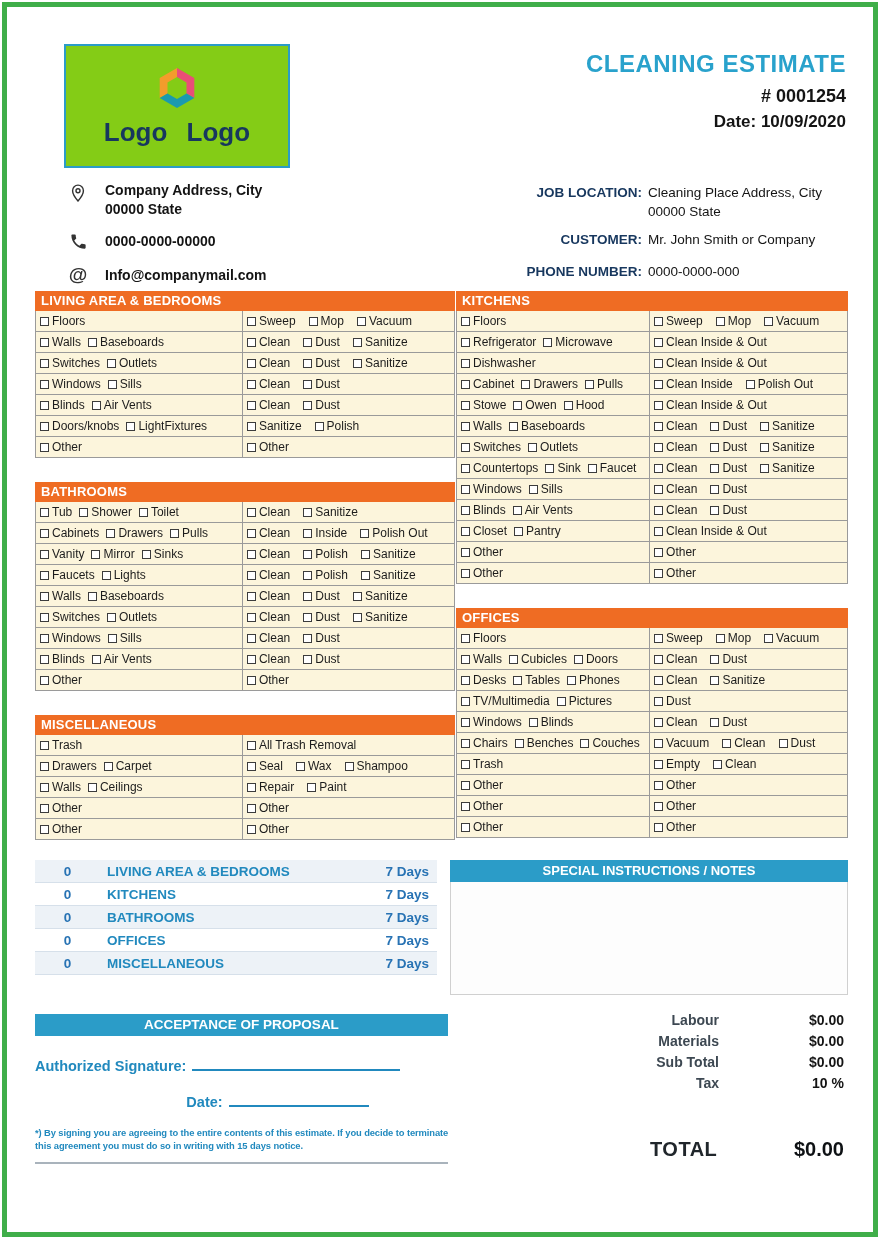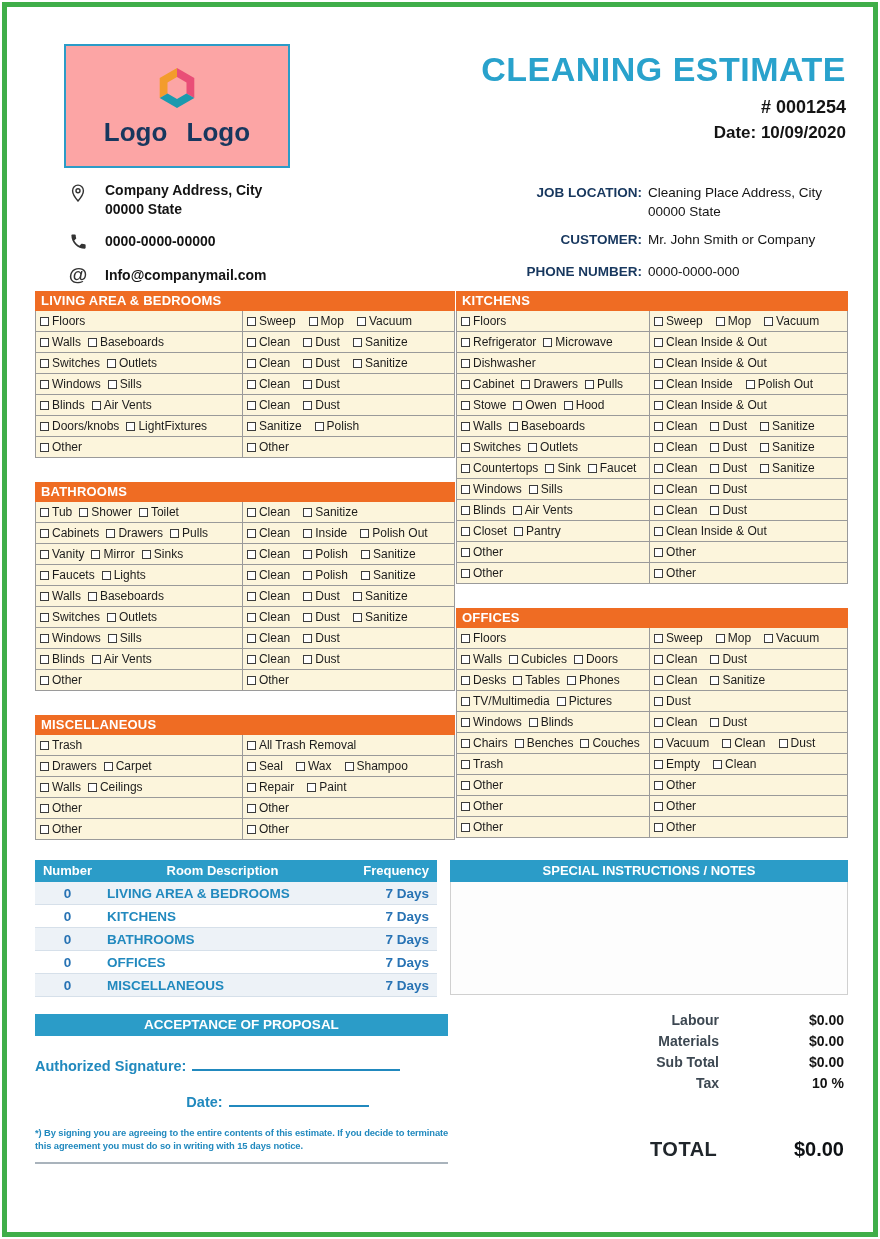--- a/index.html
+++ b/index.html
@@ -2,24 +2,24 @@
 <html><head>
 <meta charset="utf-8">
 <style>
   *{margin:0;padding:0;box-sizing:border-box;}
   html,body{background:#fff;}
   body{font-family:"Liberation Sans",sans-serif;width:880px;}
   .page{position:relative;width:880px;height:1239px;background:#fff;overflow:hidden;}
   .frame{position:absolute;inset:2px;border:5px solid var(--frame-green,#3FAE49);pointer-events:none;z-index:9;}
 
   
-  .logo-box{position:absolute;left:64px;top:44px;width:226px;height:124px;border:2px solid var(--blue,#2B9CC8);display:flex;flex-direction:column;align-items:center;justify-content:center;gap:5px;background:#fca5a5;}
+  .logo-box{position:absolute;left:64px;top:44px;width:226px;height:124px;border:2px solid var(--blue,#2B9CC8);display:flex;flex-direction:column;align-items:center;justify-content:center;gap:5px;background:#84cc16;}
   .logo-text{font-size:26px;font-weight:700;color:var(--navy,#17375E);word-spacing:12px;}
   .head-right{position:absolute;right:34px;top:50px;text-align:right;}
-  .doc-title{font-size:34px;font-weight:700;color:#29A2CC;letter-spacing:.5px;}
+  .doc-title{font-size:24px;font-weight:700;color:#29A2CC;letter-spacing:.5px;}
   .doc-number{font-size:18px;font-weight:700;color:#141414;margin-top:8px;}
   .doc-date{font-size:17px;font-weight:700;color:#141414;margin-top:5px;}
 
   .contact{position:absolute;left:66px;top:181px;display:flex;flex-direction:column;gap:13px;}
   .contact-row{display:flex;align-items:center;gap:15px;}
   .contact-row.top{align-items:flex-start;}
   .cicon{width:24px;display:flex;justify-content:center;align-items:center;color:#333;flex:none;}
   .at{font-size:19px;font-weight:700;}
   .ctext{font-size:14px;font-weight:700;color:#141414;line-height:19px;}
 
@@ -1093,25 +1093,20 @@
             <span class="cbi">
               <span class="cb"></span>
               <span class="cbl">Other</span>
             </span>
           </div>
         </div>
       </div>
     </div>
 
   <div class="summary">
-    <div class="sum-head">
-      <div class="sh1">Number</div>
-      <div class="sh2">Room Description</div>
-      <div class="sh3">Frequency</div>
-    </div>
     <div>
         <div class="sum-row odd">
           <div class="sr-num">0</div>
           <div class="sr-desc">LIVING AREA &amp; BEDROOMS</div>
           <div class="sr-freq">7 Days</div>
         </div>
         <div class="sum-row even">
           <div class="sr-num">0</div>
           <div class="sr-desc">KITCHENS</div>
           <div class="sr-freq">7 Days</div>

